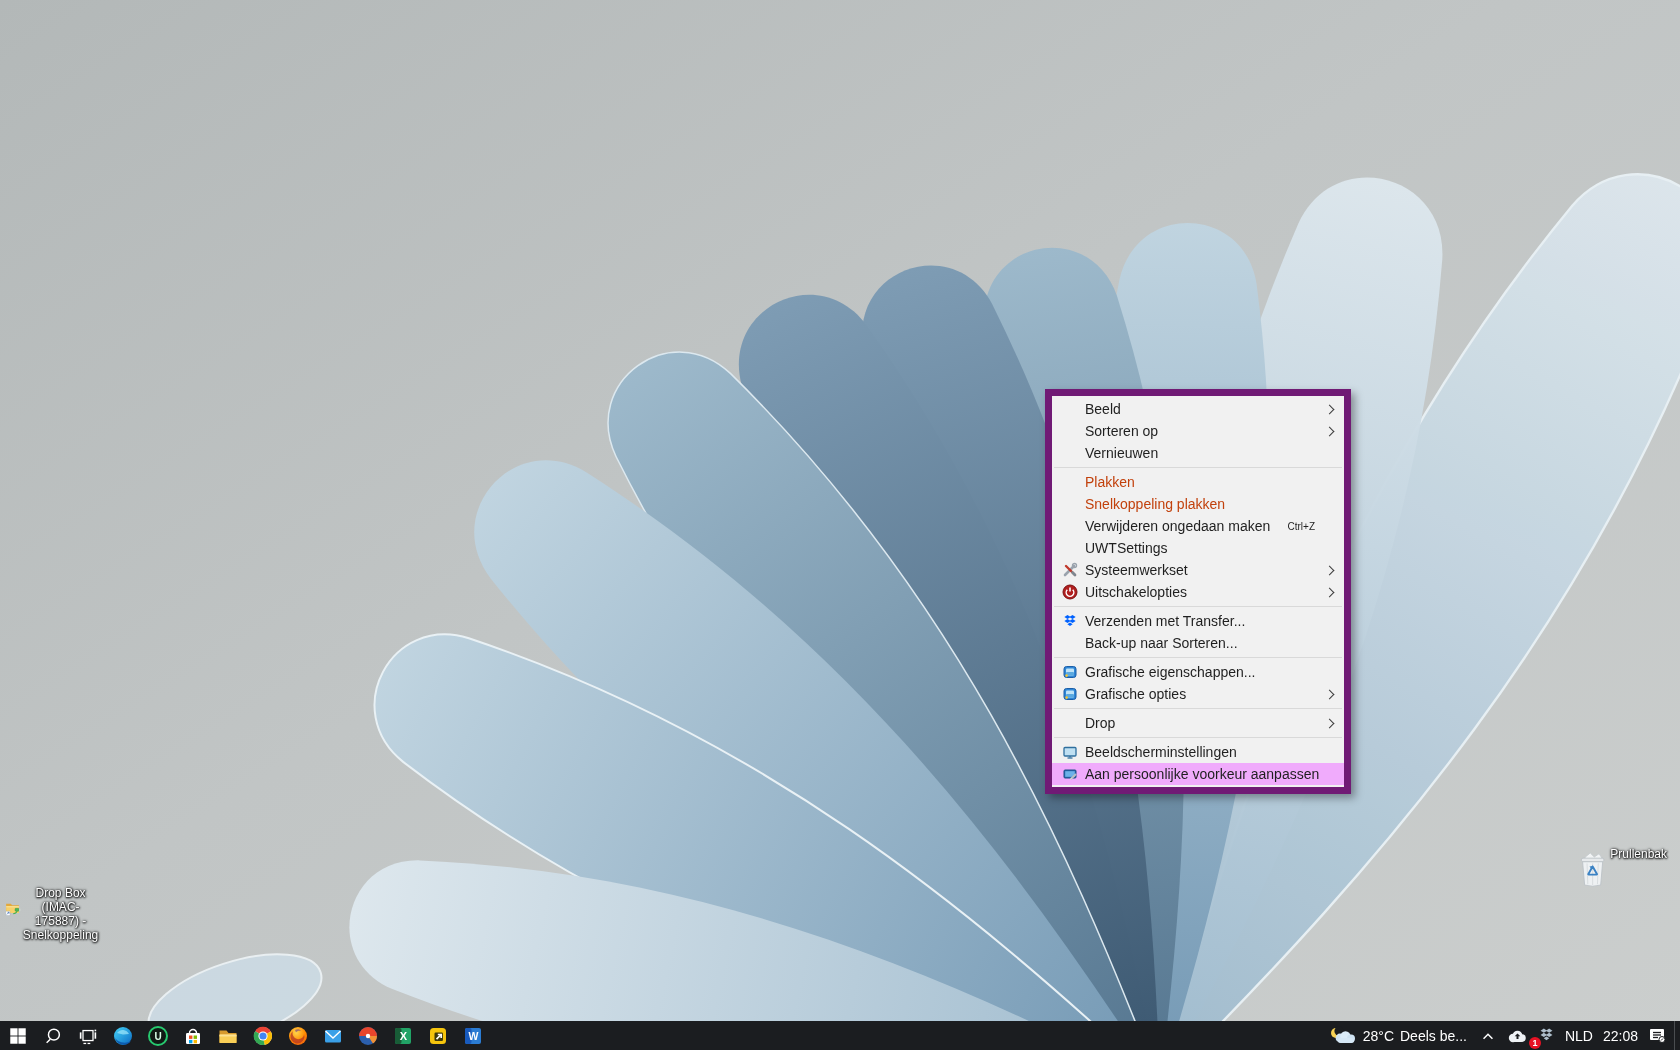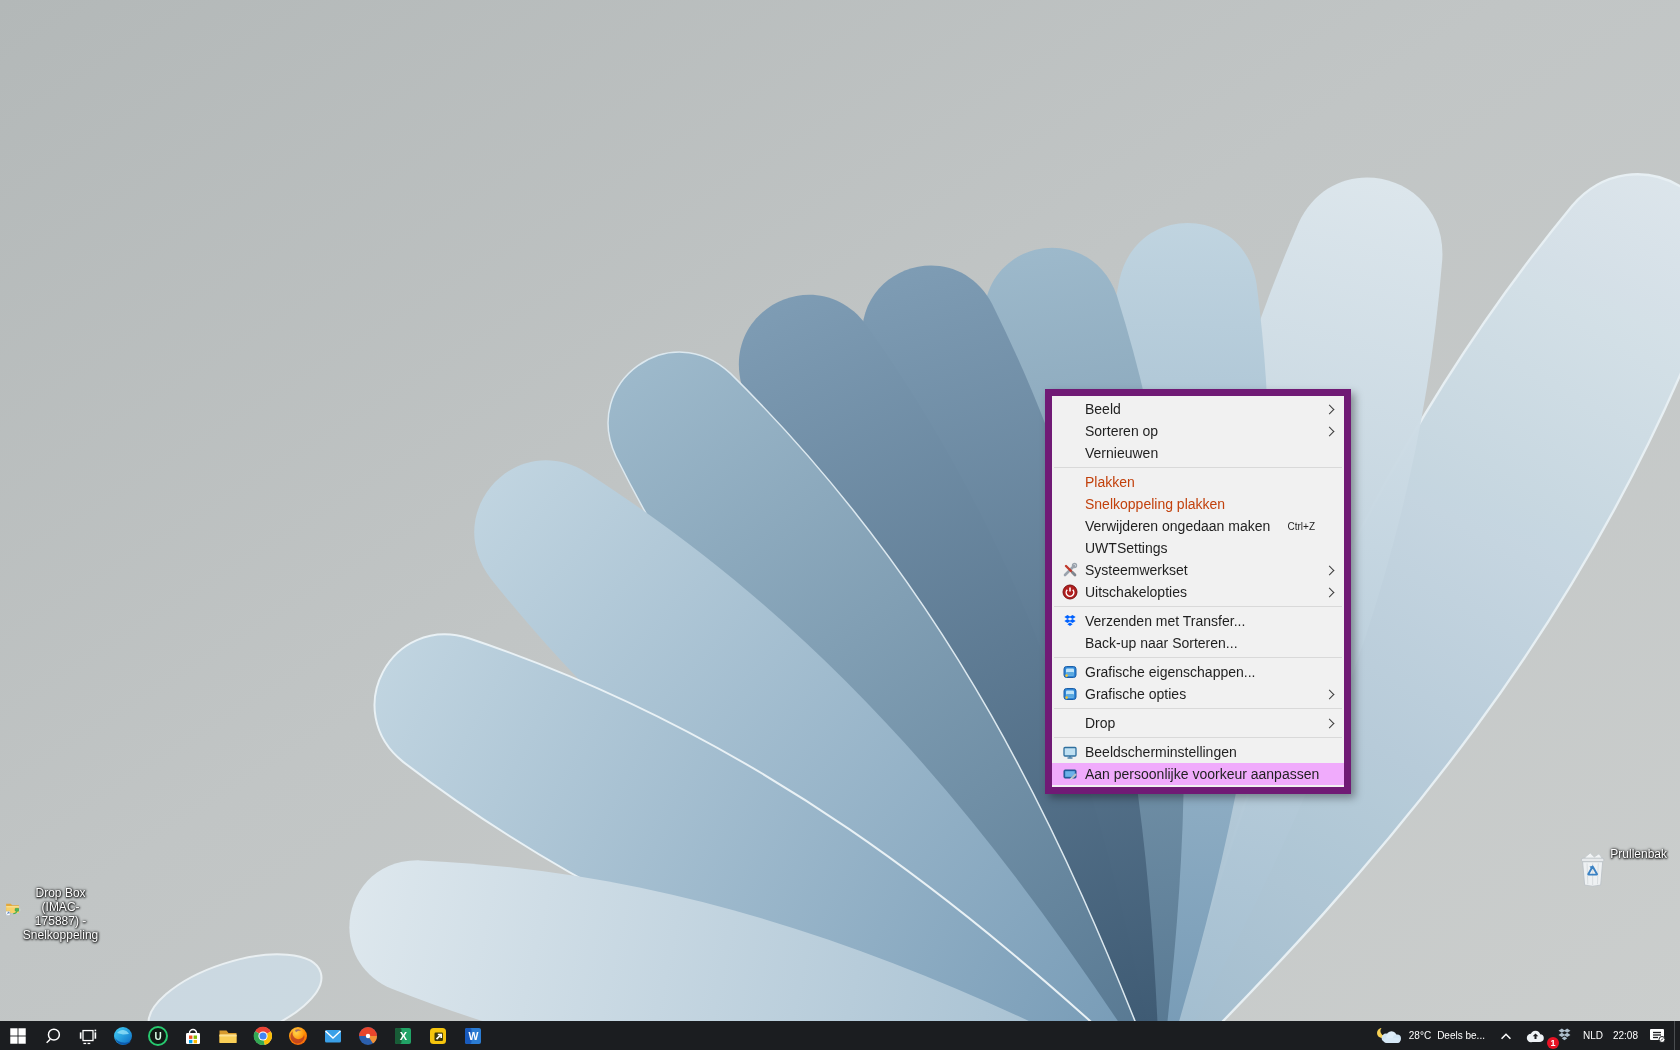--- a/index.html
+++ b/index.html
@@ -30,21 +30,21 @@
   .sep{border-top:1px solid #d9d9d9;margin:3px 2px;height:0;}
 
   
   .taskbar{position:absolute;left:0;bottom:0;width:1680px;height:29px;background:#1b1d20;
     display:flex;align-items:center;color:#fff;}
   .tb-btn{width:35px;height:29px;display:flex;align-items:center;justify-content:center;flex:0 0 auto;}
   .tb-btn svg{display:block;}
   .tb-spacer{flex:1 1 auto;}
   .tray{display:flex;align-items:center;height:29px;flex:0 0 auto;}
   .tray-item{display:flex;align-items:center;justify-content:center;height:29px;padding:0 5px;flex:0 0 auto;}
-  .tray-text{font-size:10px;color:#fff;}
+  .tray-text{font-size:14px;color:#fff;}
   .weather{display:flex;align-items:center;gap:6px;padding:0 8px;}
   .badge{position:absolute;left:-4px;bottom:1px;width:12px;height:12px;border-radius:50%;
     background:#e81224;color:#fff;font-size:9px;line-height:12px;text-align:center;font-weight:bold;}
   .rel{position:relative;}
   .showdesk{width:5px;height:29px;border-left:1px solid #4a4d50;margin-left:2px;}
   svg text{font-family:"Liberation Sans",sans-serif;}
 </style>
 </head>
 <body>
 

